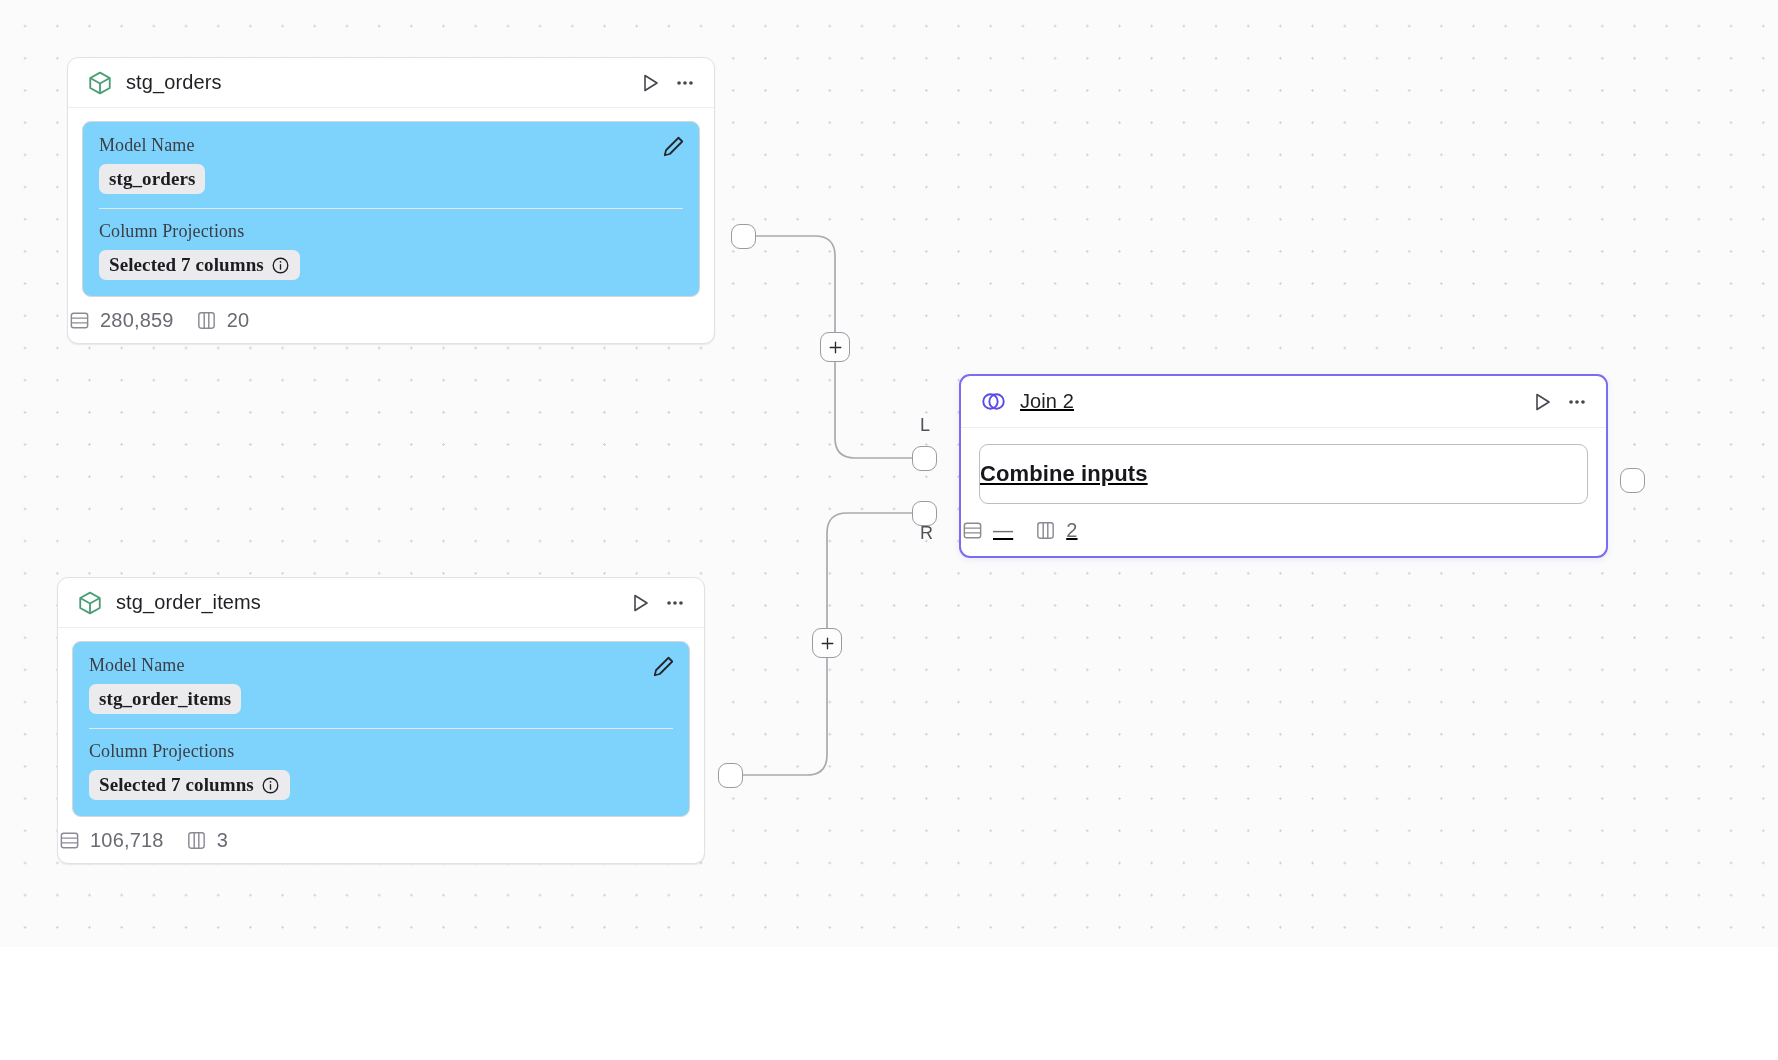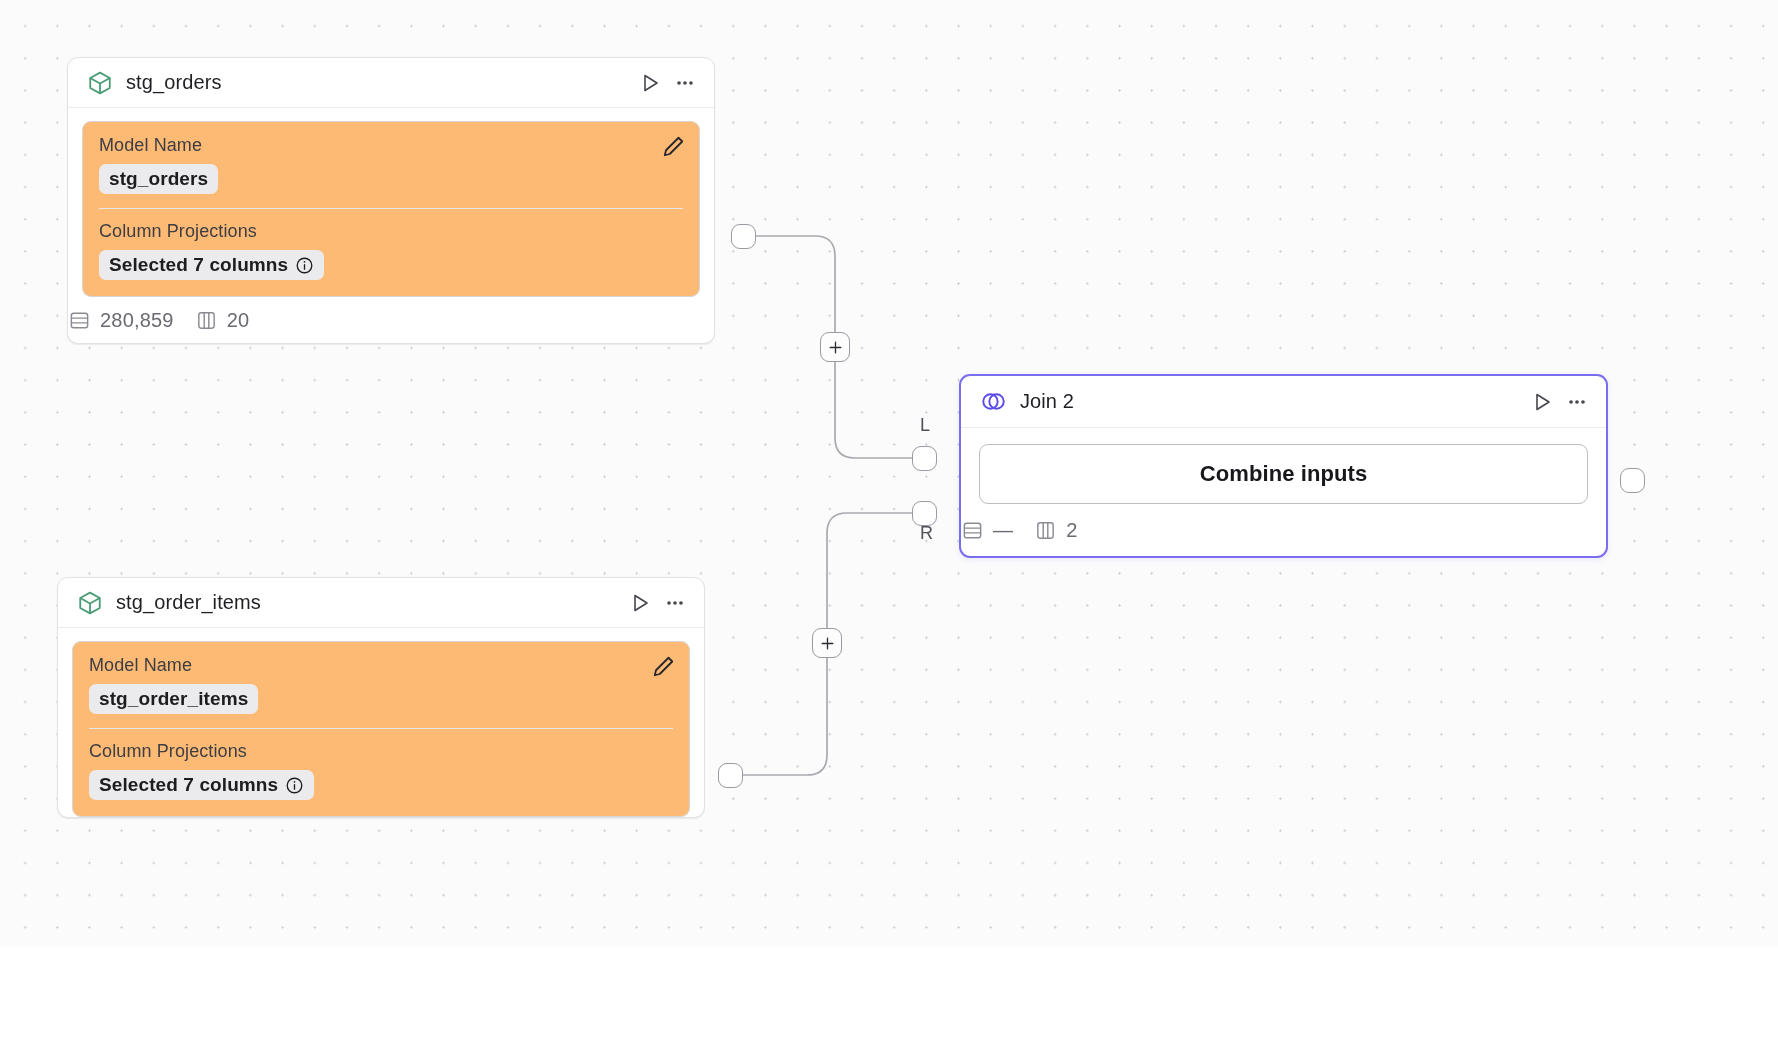--- a/index.html
+++ b/index.html
@@ -64,21 +64,22 @@
   .run-btn { width: 26px; height: 26px; margin-right: 10px; }
   .more-btn { width: 24px; height: 24px; }
 
   .node-body { padding: 13px 14px 0 14px; }
 
   .prop-box {
     border: 1px solid #d6d6d9;
     border-radius: 9px;
     padding: 13px 16px 16px 16px;
     position: relative;
-    background: #fdba74;
+    background: #7dd3fc;
+    font-family: Liberation Serif, serif;
   }
   .prop-label {
     font-size: 18px;
     color: #3d3d44;
     letter-spacing: .1px;
   }
   .chip {
     display: inline-flex;
     align-items: center;
     gap: 7px;
@@ -118,21 +119,21 @@
   .stat { display: flex; align-items: center; gap: 9px; }
   .stat-val { color: #6a6a73; }
 
   
   .combine-btn {
     border: 1px solid #bdbdc2;
     border-radius: 9px;
     height: 58px;
     display: flex;
     align-items: center;
-    justify-content: center;
+    justify-content: flex-start;
     font-size: 22px;
     font-weight: bold;
     color: #17171c;
     background: #fff;
     letter-spacing: .1px;
   }
 
   
   .port {
     position: absolute;
@@ -293,25 +294,45 @@
             <svg width="19" height="19" viewBox="0 0 24 24" fill="none" stroke="#1c1c21" stroke-width="1.7">
               <circle cx="12" cy="12" r="9.2"></circle>
               <path d="M12 11 12 16.6" stroke-linecap="round"></path>
               <circle cx="12" cy="7.4" r="1.1" fill="#1c1c21" stroke="none"></circle>
             </svg>
           </span>
         </div>
       </div>
     </div>
 
+    <div class="node-footer">
+      <span class="stat">
+        <span style="display:flex;">
+          <svg width="23" height="23" viewBox="0 0 24 24" fill="none" stroke="#8a8a93" stroke-width="1.5">
+            <rect x="3.5" y="4.5" width="17" height="15" rx="2.4"></rect>
+            <path d="M3.5 9.5 H20.5 M3.5 14.5 H20.5"></path>
+          </svg>
+        </span>
+        <span class="stat-val">106,718</span>
+      </span>
+      <span class="stat" style="margin-left:10px;">
+        <span style="display:flex;">
+          <svg width="23" height="23" viewBox="0 0 24 24" fill="none" stroke="#8a8a93" stroke-width="1.5">
+            <rect x="4" y="4" width="16" height="16" rx="2.4"></rect>
+            <path d="M9.6 4 V20 M14.4 4 V20"></path>
+          </svg>
+        </span>
+        <span class="stat-val">3</span>
+      </span>
+    </div>
   </div>
 
   <div class="port" style="left:718px; top:763px;"></div>
 
-  <div class="node selected" style="left:959px; top:374px; width:649px;">
+  <div class="node selected" style="left:959px; top:374px; width:649px;text-decoration:underline;">
     <div class="node-header" style="height:52px;">
       <span class="hdr-icon">
         <svg width="27" height="27" viewBox="0 0 24 24" fill="none" stroke="#5a4ae8" stroke-width="1.7">
           <circle cx="9.3" cy="12" r="6.4"></circle>
           <circle cx="14.7" cy="12" r="6.4"></circle>
         </svg>
       </span>
       <span class="node-title">Join 2</span>
       <span class="hdr-icon run-btn">
         <svg width="24" height="24" viewBox="0 0 24 24" fill="none" stroke="#46464e" stroke-width="1.6" stroke-linejoin="round">

